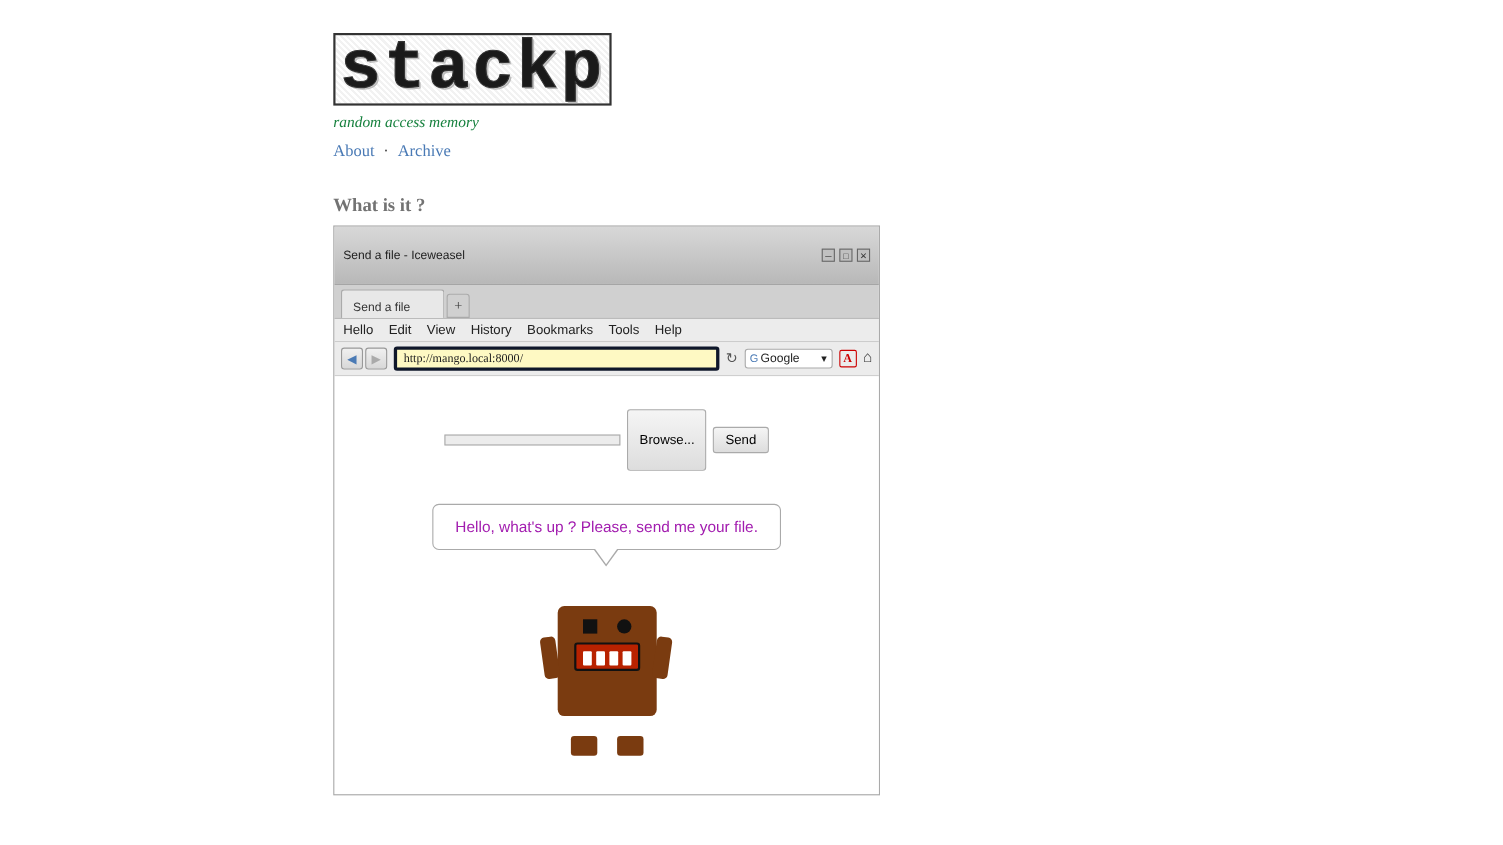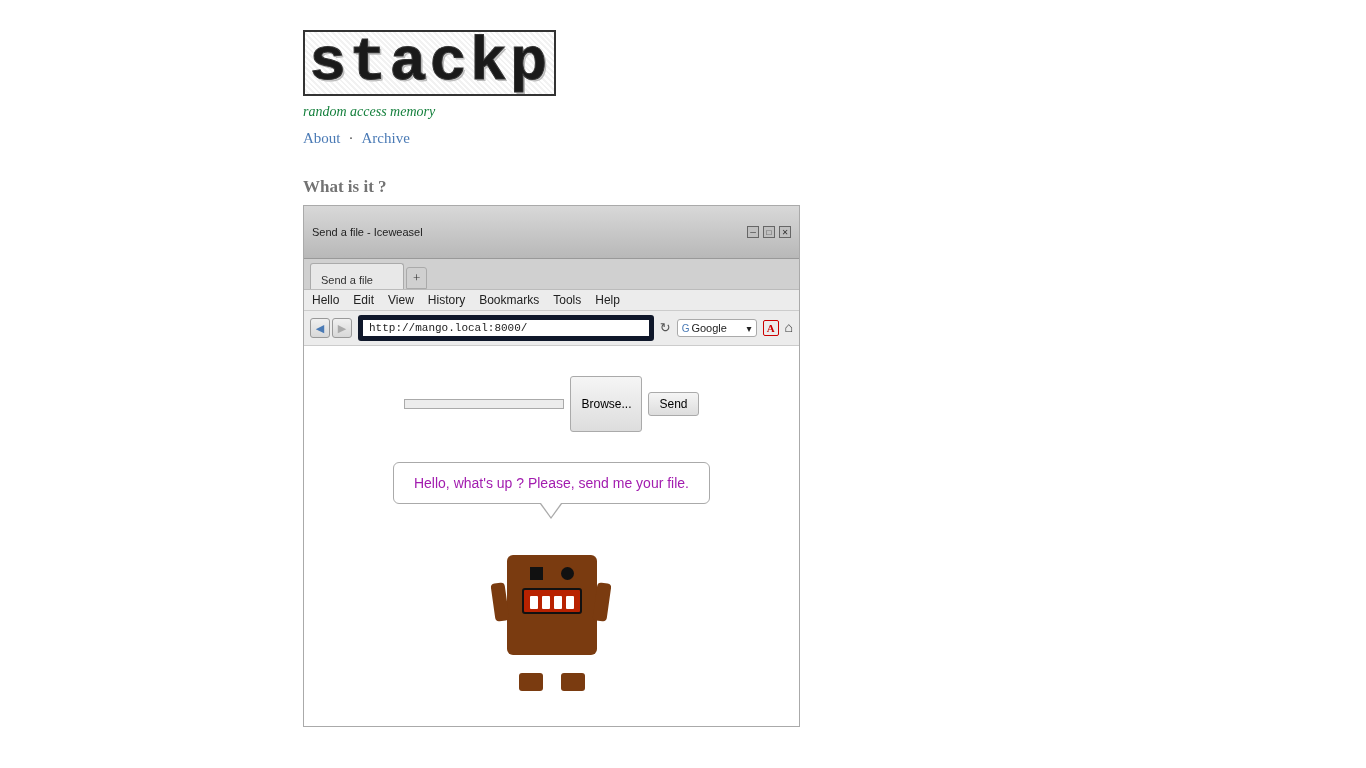--- a/index.html
+++ b/index.html
@@ -235,26 +235,26 @@
       font-size: 11px;
       cursor: pointer;
       color: #4a7ab5;
     }
 
     .nav-btn.disabled {
       color: #aaa;
     }
 
     .address-bar {
-      background: #ffffff;
-      border: 5px solid #0f172a;
+      background: #fef9c3;
+      border: 3px solid #0f172a;
       border-radius: 3px;
       padding: 2px 6px;
       font-size: 11px;
-      font-family: Liberation Mono, monospace;
+      font-family: Liberation Serif, serif;
       color: #222;
       flex: 1;
       display: flex;
       align-items: center;
     }
 
     .search-box {
       background: white;
       border: 1px solid #aaa;
       border-radius: 3px;

